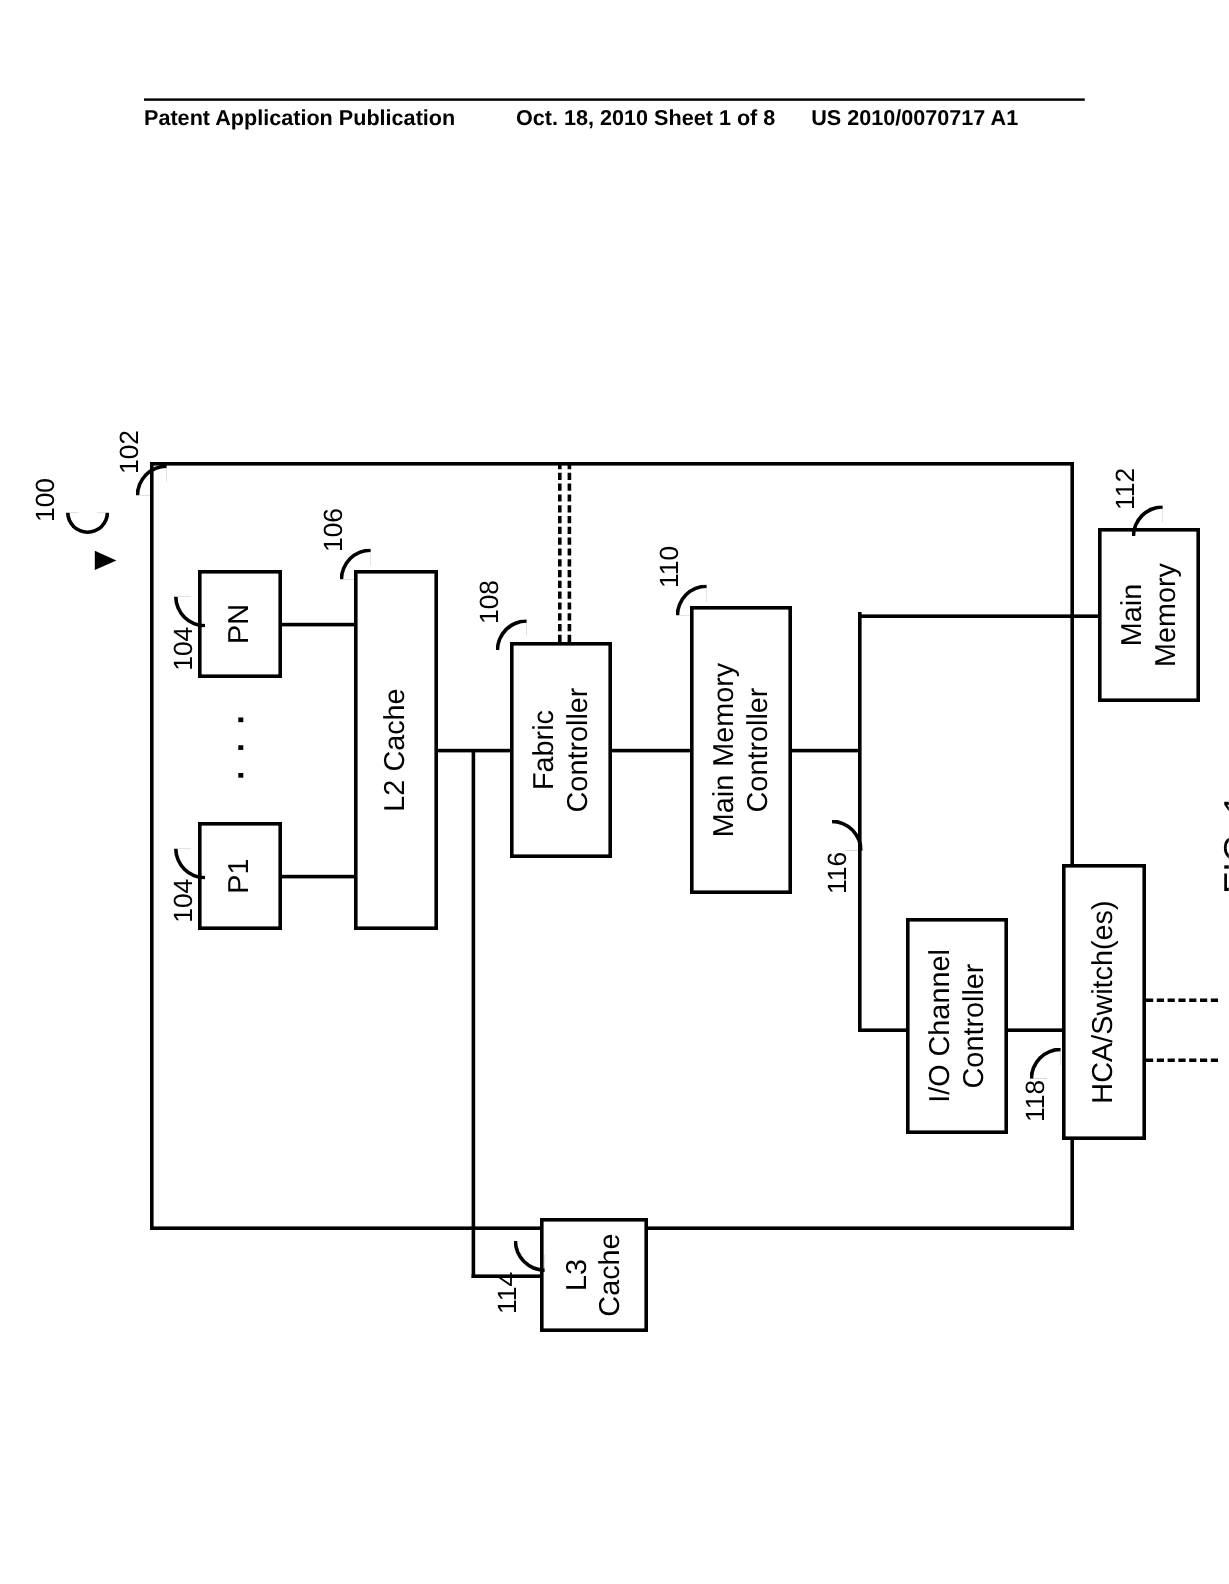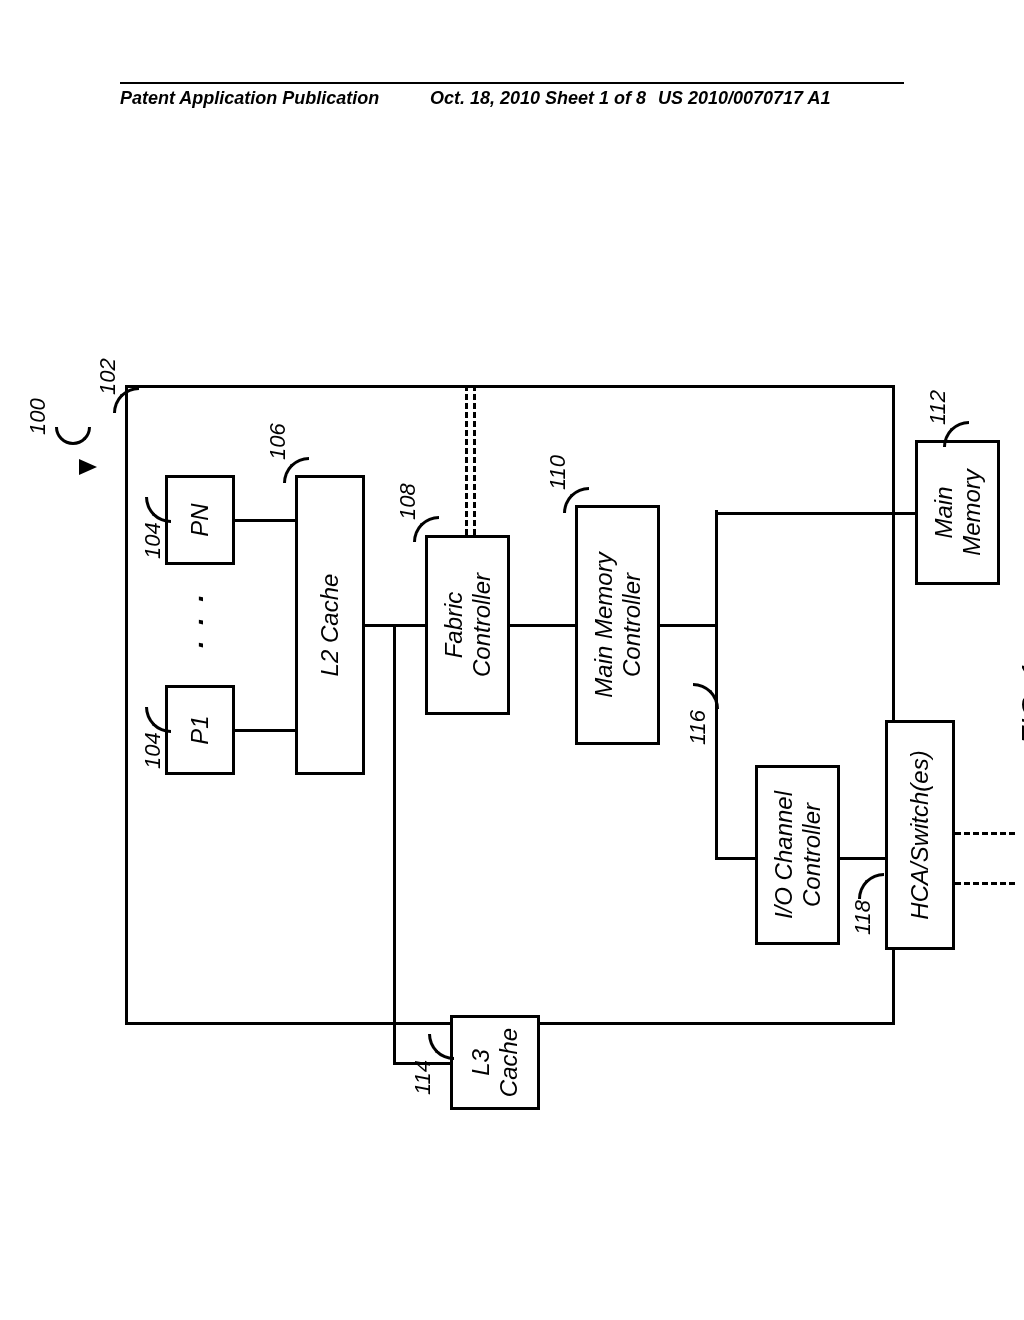--- a/index.html
+++ b/index.html
@@ -9,33 +9,32 @@
     background: #fff;
     font-family: Arial, sans-serif;
     width: 1024px;
     height: 1320px;
     position: relative;
   }
   .page {
     width: 1024px;
     height: 1320px;
     position: relative;
-    font-style: italic;
   }
   .header-line {
     position: absolute;
     top: 82px;
     left: 120px;
     right: 120px;
     border-top: 2px solid #000;
   }
   .hdr { position: absolute; top: 88px; font-size: 18px; font-weight: bold; }
   .hdr-left { left: 120px; }
   .hdr-mid  { left: 430px; }
-  .hdr-right{ left: 658px; }
+  .hdr-right{ left: 676px; }
 
   .diagram {
     position: absolute;
     left: 200px;
     top: 170px;
     width: 680px;
     height: 1050px;
     transform: rotate(-90deg);
     transform-origin: center center;
   }

